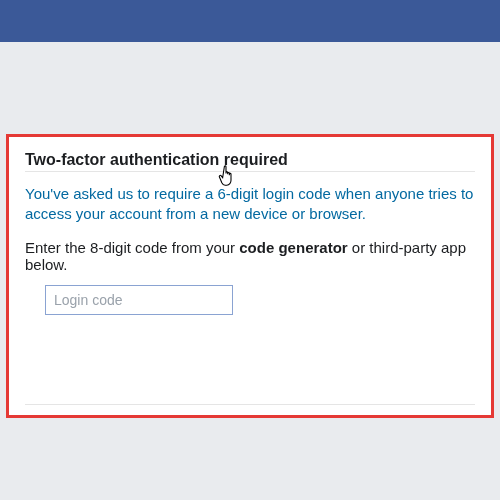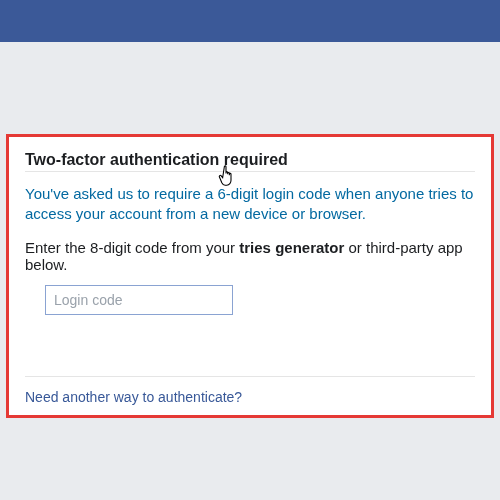--- a/index.html
+++ b/index.html
@@ -91,26 +91,25 @@
 
 <div class="topbar"></div>
 
 <div class="card-wrap">
   <div class="card">
     <div class="title">Two-factor authentication required</div>
 
     <div class="desc1">You've asked us to require a 6-digit login code when anyone tries to access your account from a new device or browser.</div>
 
     <div class="desc2">
-      <span>Enter the 8-digit code from your </span><span class="bold">tries generator</span><span> or third-party app below.</span>
+      <span>Enter the 8-digit code from your </span><span class="bold">code generator</span><span> or third-party app below.</span>
     </div>
 
     <input class="input" type="text" placeholder="Login code" style="">
 
     <div class="flex-grow"></div>
     <div class="divider2"></div>
-    <a href="#" class="link">Need another way to authenticate?</a>
   </div>
 </div>
 
 <svg class="cursor" viewBox="0 0 24 28">
   <path d="M7 3 C7 1.5 9 1.5 9 3 L9 11 L9 10 C9 8.5 11 8.5 11 10 L11 12 L11 11 C11 9.5 13 9.5 13 11 L13 13 L13 12 C13 10.5 15 10.5 15 12 L15 19 C15 22 13 25 10 25 L8 25 C6 25 5 24 4 22 L1 15 C0.5 14 2 12.5 3 13.5 L5 16 L5 16 Z" transform="translate(3,0)" fill="#fff" stroke="#000" stroke-width="1.3"></path>
 </svg>
 
 </body></html>

